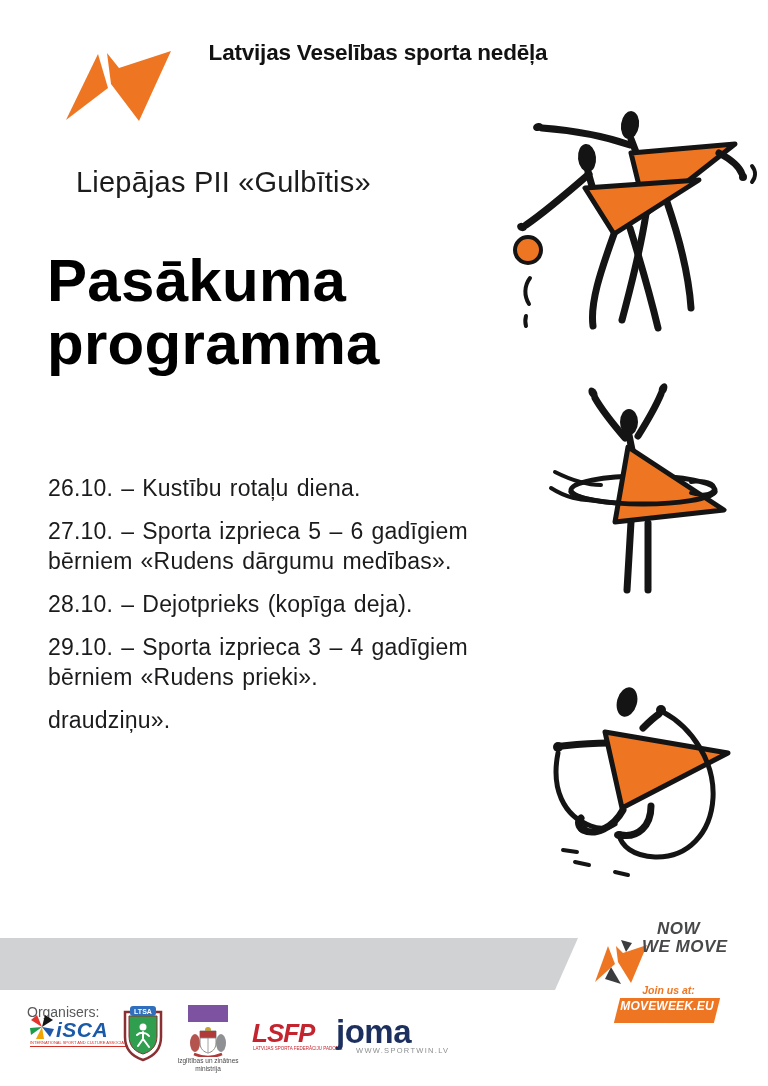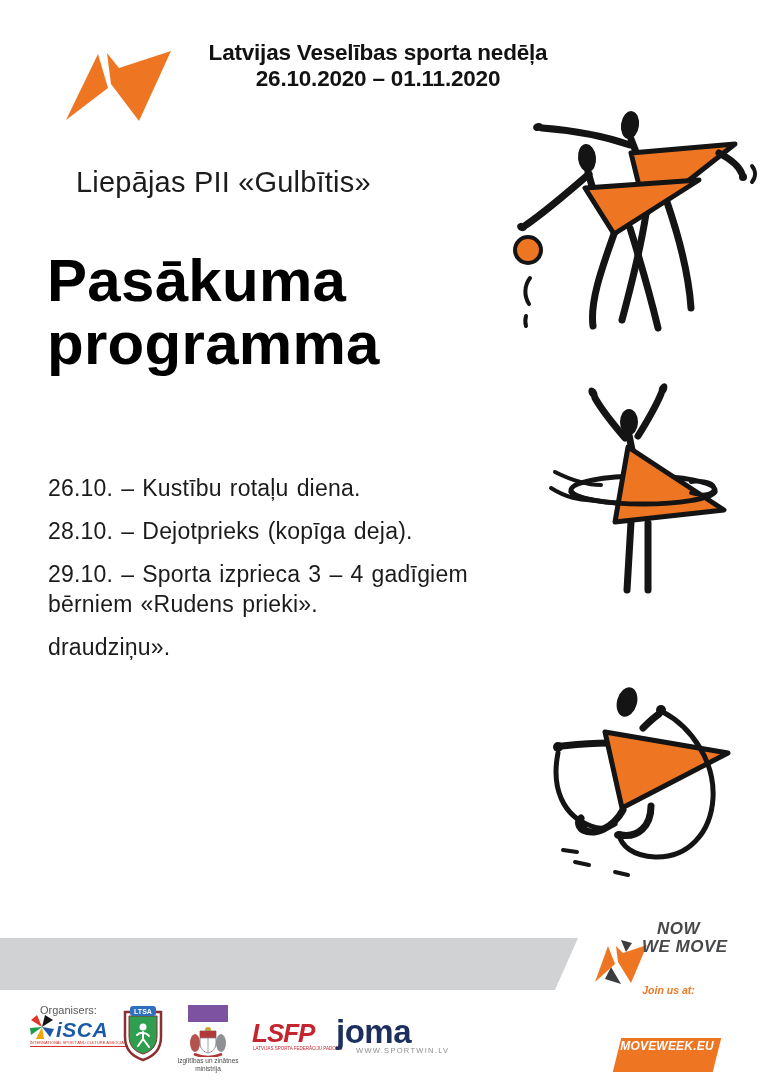--- a/index.html
+++ b/index.html
@@ -27,27 +27,27 @@
   .fig .tri{fill:#EE7623;stroke:#141414;stroke-width:5;stroke-linejoin:round;}
   .fig .head{fill:#141414;}
   .fig .hand{fill:#141414;}
 
   
   .nwm-word{left:642px;top:920px;width:110px;color:#47484a;font-weight:700;font-style:italic;
             font-size:17px;line-height:18px;letter-spacing:0.5px;}
   .nwm-word .l1{padding-left:15px;}
   .join-label{left:620px;top:984px;width:97px;text-align:center;color:#EE7623;
               font-weight:700;font-style:italic;font-size:10.5px;}
-  .mw-banner{left:617px;top:1038px;width:100px;height:34px;}
+  .mw-banner{left:617px;top:998px;width:100px;height:25px;}
   .mw-bg{position:absolute;inset:0;background:#EE7623;transform:skewX(-14deg);}
   .mw-text{position:absolute;inset:0;text-align:center;color:#fff;font-weight:700;
            font-style:italic;font-size:12px;line-height:17px;letter-spacing:0.2px;}
 
   
-  .organisers{left:40px;top:1004px;font-size:11px;color:#58595b;}
+  .organisers{left:27px;top:1004px;font-size:14px;color:#58595b;}
   .isca-word{left:56px;top:1018px;font-size:21px;font-weight:700;font-style:italic;
              color:#1b5aa8;letter-spacing:0.5px;}
   .isca-tag{left:30px;top:1040px;width:118px;font-size:4px;color:#d22f27;white-space:nowrap;
             overflow:hidden;border-bottom:1px solid #d22f27;padding-bottom:1px;}
   .ministry-flag{left:188px;top:1005px;width:40px;height:17px;background:#7c52a1;}
   .ministry-caption{left:176px;top:1057px;width:64px;text-align:center;font-size:6.5px;
                     line-height:7.5px;color:#4a4a4a;}
   .lsfp-word{left:252px;top:1018px;font-size:26px;font-weight:700;font-style:italic;
              color:#c4242e;letter-spacing:-1px;}
   .lsfp-tag{left:253px;top:1046px;font-size:4.5px;color:#c4242e;white-space:nowrap;}
@@ -60,33 +60,36 @@
 
 <div class="page">
 
   <svg class="abs" style="left:62px;top:38px" width="112" height="98" viewBox="0 0 112 98">
     <polygon points="36,16 4,82 46,50" fill="#EE7623"></polygon>
     <polygon points="49,46 45,15 57,30 109,13 77,83" fill="#EE7623"></polygon>
   </svg>
 
   <div class="abs event-title">
     <div>Latvijas Veselības sporta nedēļa</div>
-    <div>26.10.2020 – 01.11.2020</div>
   </div>
 
   <div class="abs school-title">Liepājas PII «Gulbītis»</div>
 
   <div class="abs program-heading">
     <div>Pasākuma</div>
     <div>programma</div>
   </div>
 
   <div class="abs program-list">
     <div class="program-item">
       <div class="program-line">26.10. – Kustību rotaļu diena.</div>
+    </div>
+    <div class="program-item">
+      <div class="program-line">27.10. – Sporta izprieca 5 – 6 gadīgiem</div>
+      <div class="program-line">bērniem «Rudens dārgumu medības».</div>
     </div>
     <div class="program-item">
       <div class="program-line">28.10. – Dejotprieks (kopīga deja).</div>
     </div>
     <div class="program-item">
       <div class="program-line">29.10. – Sporta izprieca 3 – 4 gadīgiem</div>
       <div class="program-line">bērniem «Rudens prieki».</div>
     </div>
     <div class="program-item">
       <div class="program-line">draudziņu».</div>

